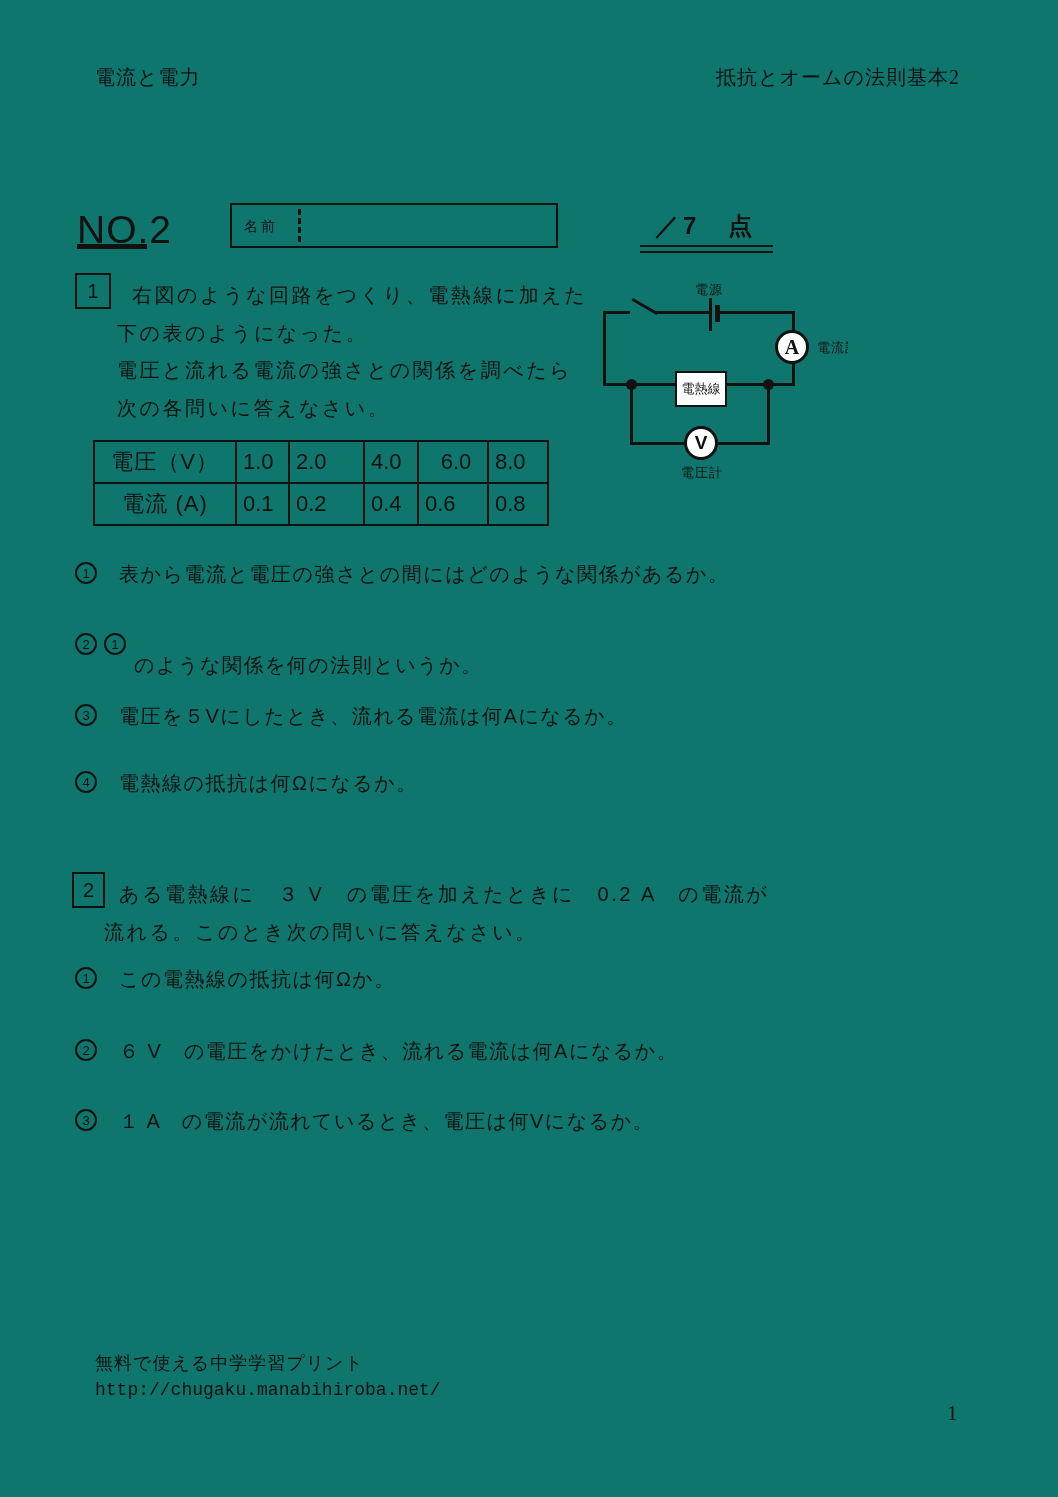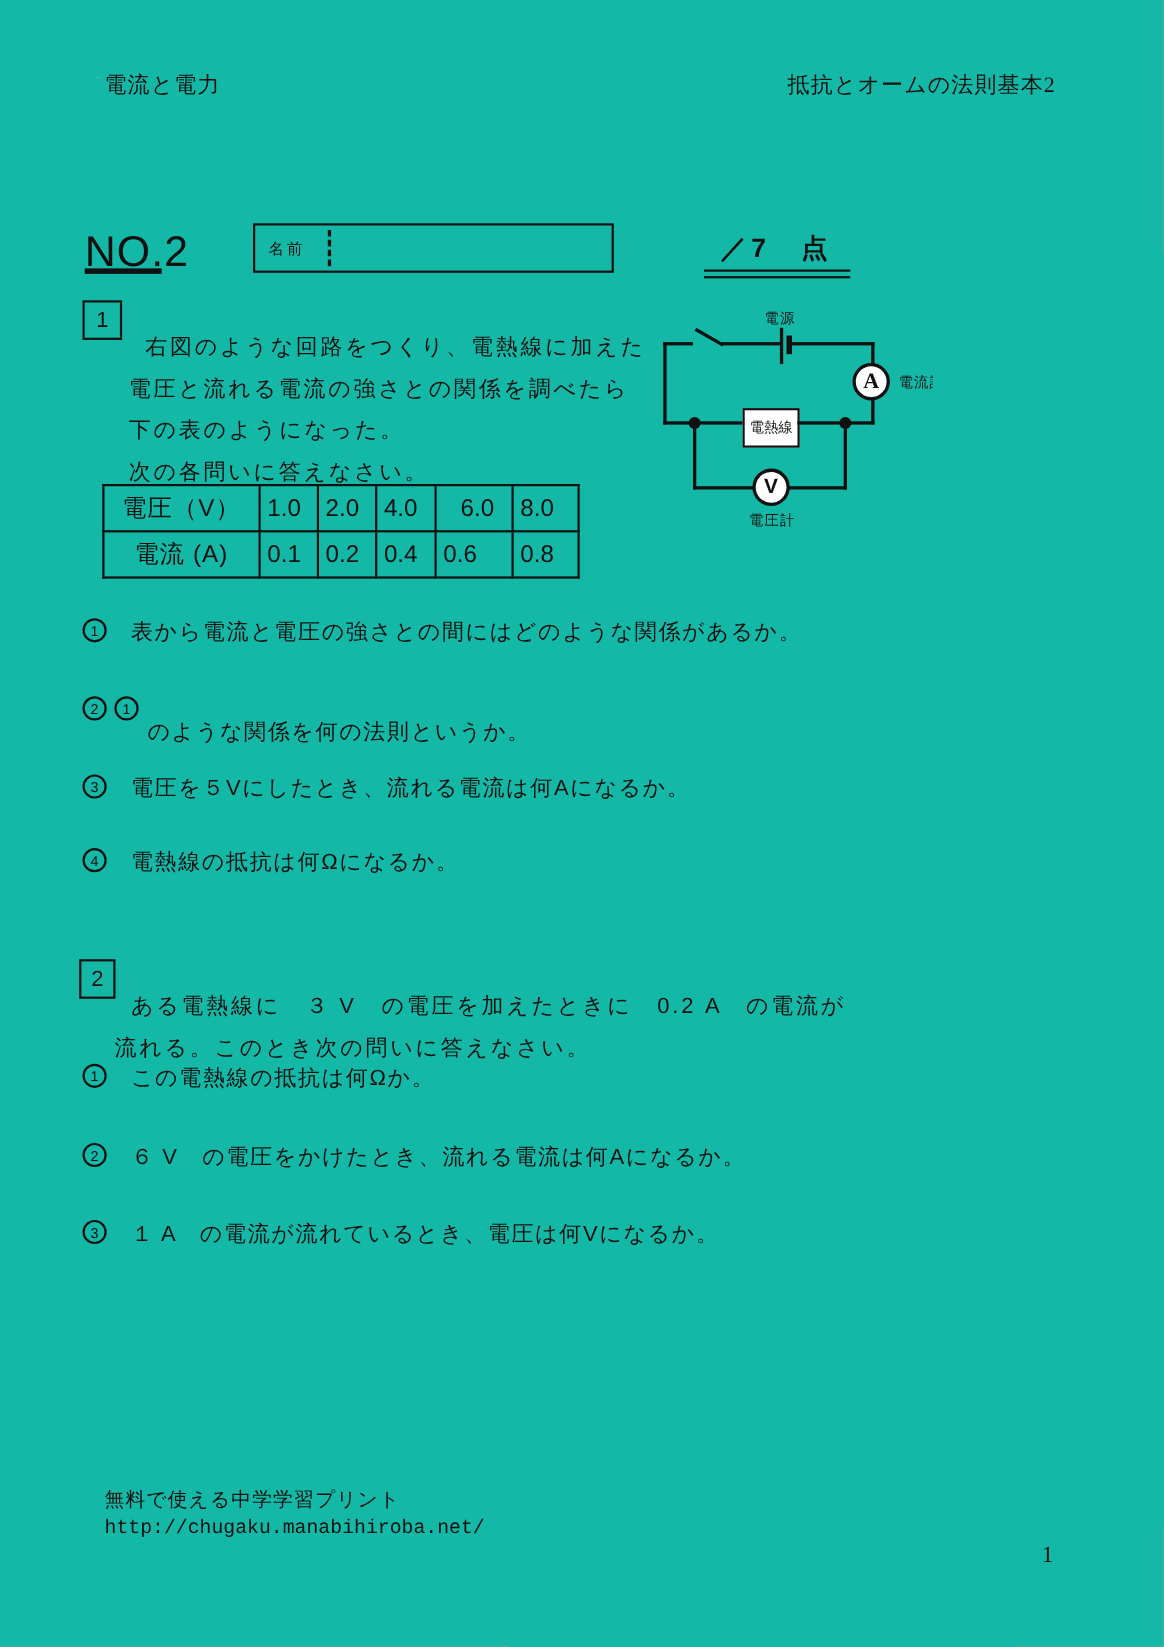--- a/index.html
+++ b/index.html
@@ -1,19 +1,19 @@
 <!DOCTYPE html>
 <html><head>
 <meta charset="utf-8">
 <style>
   * { margin:0; padding:0; box-sizing:border-box; }
   html,body { background:#9a9a9a; }
   .page {
     position:relative; width:1058px; height:1497px; margin:0 auto;
-    background:#14b8a6; color:#111;
+    background:#0f766e; color:#111;
     font-family:"Liberation Sans", sans-serif;
     overflow:hidden;
   }
   .abs { position:absolute; }
   .serif { font-family:"Liberation Serif", serif; }
   .mono  { font-family:Liberation Mono, monospace; }
 
   .hdr { font-size:20px; letter-spacing:1px; }
   .title { font-size:33px; font-weight:500; letter-spacing:1px; }
 
@@ -23,21 +23,21 @@
   .namebox { border:2.5px solid #111; }
   .name-label { font-size:14px; letter-spacing:3px; }
   .name-divider { border-left:3px dashed #111; }
 
   .score { font-size:24px; letter-spacing:4px; font-weight:700; }
   .score-dline { border-top:2.5px solid #111; border-bottom:2.5px solid #111; }
 
   .pbox { border:2.5px solid #111; display:flex; align-items:center; justify-content:center;
           font-size:20px; }
   .stmt { font-size:20px; line-height:37.5px; letter-spacing:2.5px; white-space:nowrap; }
-  .stmt .l1 { padding-left:15px;margin-top:21px; }
+  .stmt .l1 { padding-left:15px; }
 
   table.data { border-collapse:collapse; table-layout:fixed; }
   table.data td { border:2.5px solid #111; height:42px; font-size:22px; }
   td.rowhead { width:142px; text-align:center; font-size:20px; letter-spacing:1px; }
   td.val { padding-left:6px; }
 
   .qrow { display:flex; align-items:flex-start; }
   .qnum { flex:none; width:22px; height:22px; border:2px solid #111; border-radius:50%;
           display:flex; align-items:center; justify-content:center;
           font-size:13px; line-height:1; margin-top:1px; }
@@ -81,22 +81,22 @@
 
   <div class="abs score" style="left:655px; top:210px;">／7　点</div>
   <div class="abs score-dline" style="left:640px; top:245px; width:133px; height:8px;"></div>
 
   <div class="abs pbox" style="left:75px; top:273px; width:36px; height:36px;">
     <span>1</span>
   </div>
 
   <div class="abs stmt" style="left:117px; top:277px;">
     <div class="l1">右図のような回路をつくり、電熱線に加えた</div>
+    <div>下の表のようになった。</div>
     <div>電圧と流れる電流の強さとの関係を調べたら</div>
-    <div>下の表のようになった。</div>
     <div>次の各問いに答えなさい。</div>
   </div>
 
   <div class="abs" style="left:595px; top:278px; width:330px; height:215px;">
     <div class="clabel" style="left:100px; top:3px;">電源</div>
 
     <div class="wire" style="left:8px; top:33px; width:27px; height:3px;"></div>
     <div class="wire" style="left:38px; top:20px; width:29px; height:3px; transform:rotate(30deg); transform-origin:0 0;"></div>
     <div class="wire" style="left:61px; top:33px; width:54px; height:3px;"></div>
     <div class="wire" style="left:114px; top:20px; width:3px; height:33px;"></div>
@@ -128,21 +128,21 @@
       <span>V</span>
     </div>
     <div class="clabel" style="left:86px; top:186px;">電圧計</div>
   </div>
 
   <table class="data abs" style="left:93px; top:440px;">
     <tbody>
         <tr>
       <td class="rowhead">電圧（V）</td>
       <td class="val" style="width:53px;">1.0</td>
-      <td class="val" style="width:53px;">2.0</td>
+      <td class="val" style="width:75px;">2.0</td>
       <td class="val" style="width:54px;">4.0</td>
       <td class="val" style="width:70px;text-align:center;">6.0</td>
       <td class="val" style="width:60px;">8.0</td>
     </tr>
     <tr>
       <td class="rowhead">電流 (A)</td>
       <td class="val">0.1</td>
       <td class="val">0.2</td>
       <td class="val">0.4</td>
       <td class="val">0.6</td>

